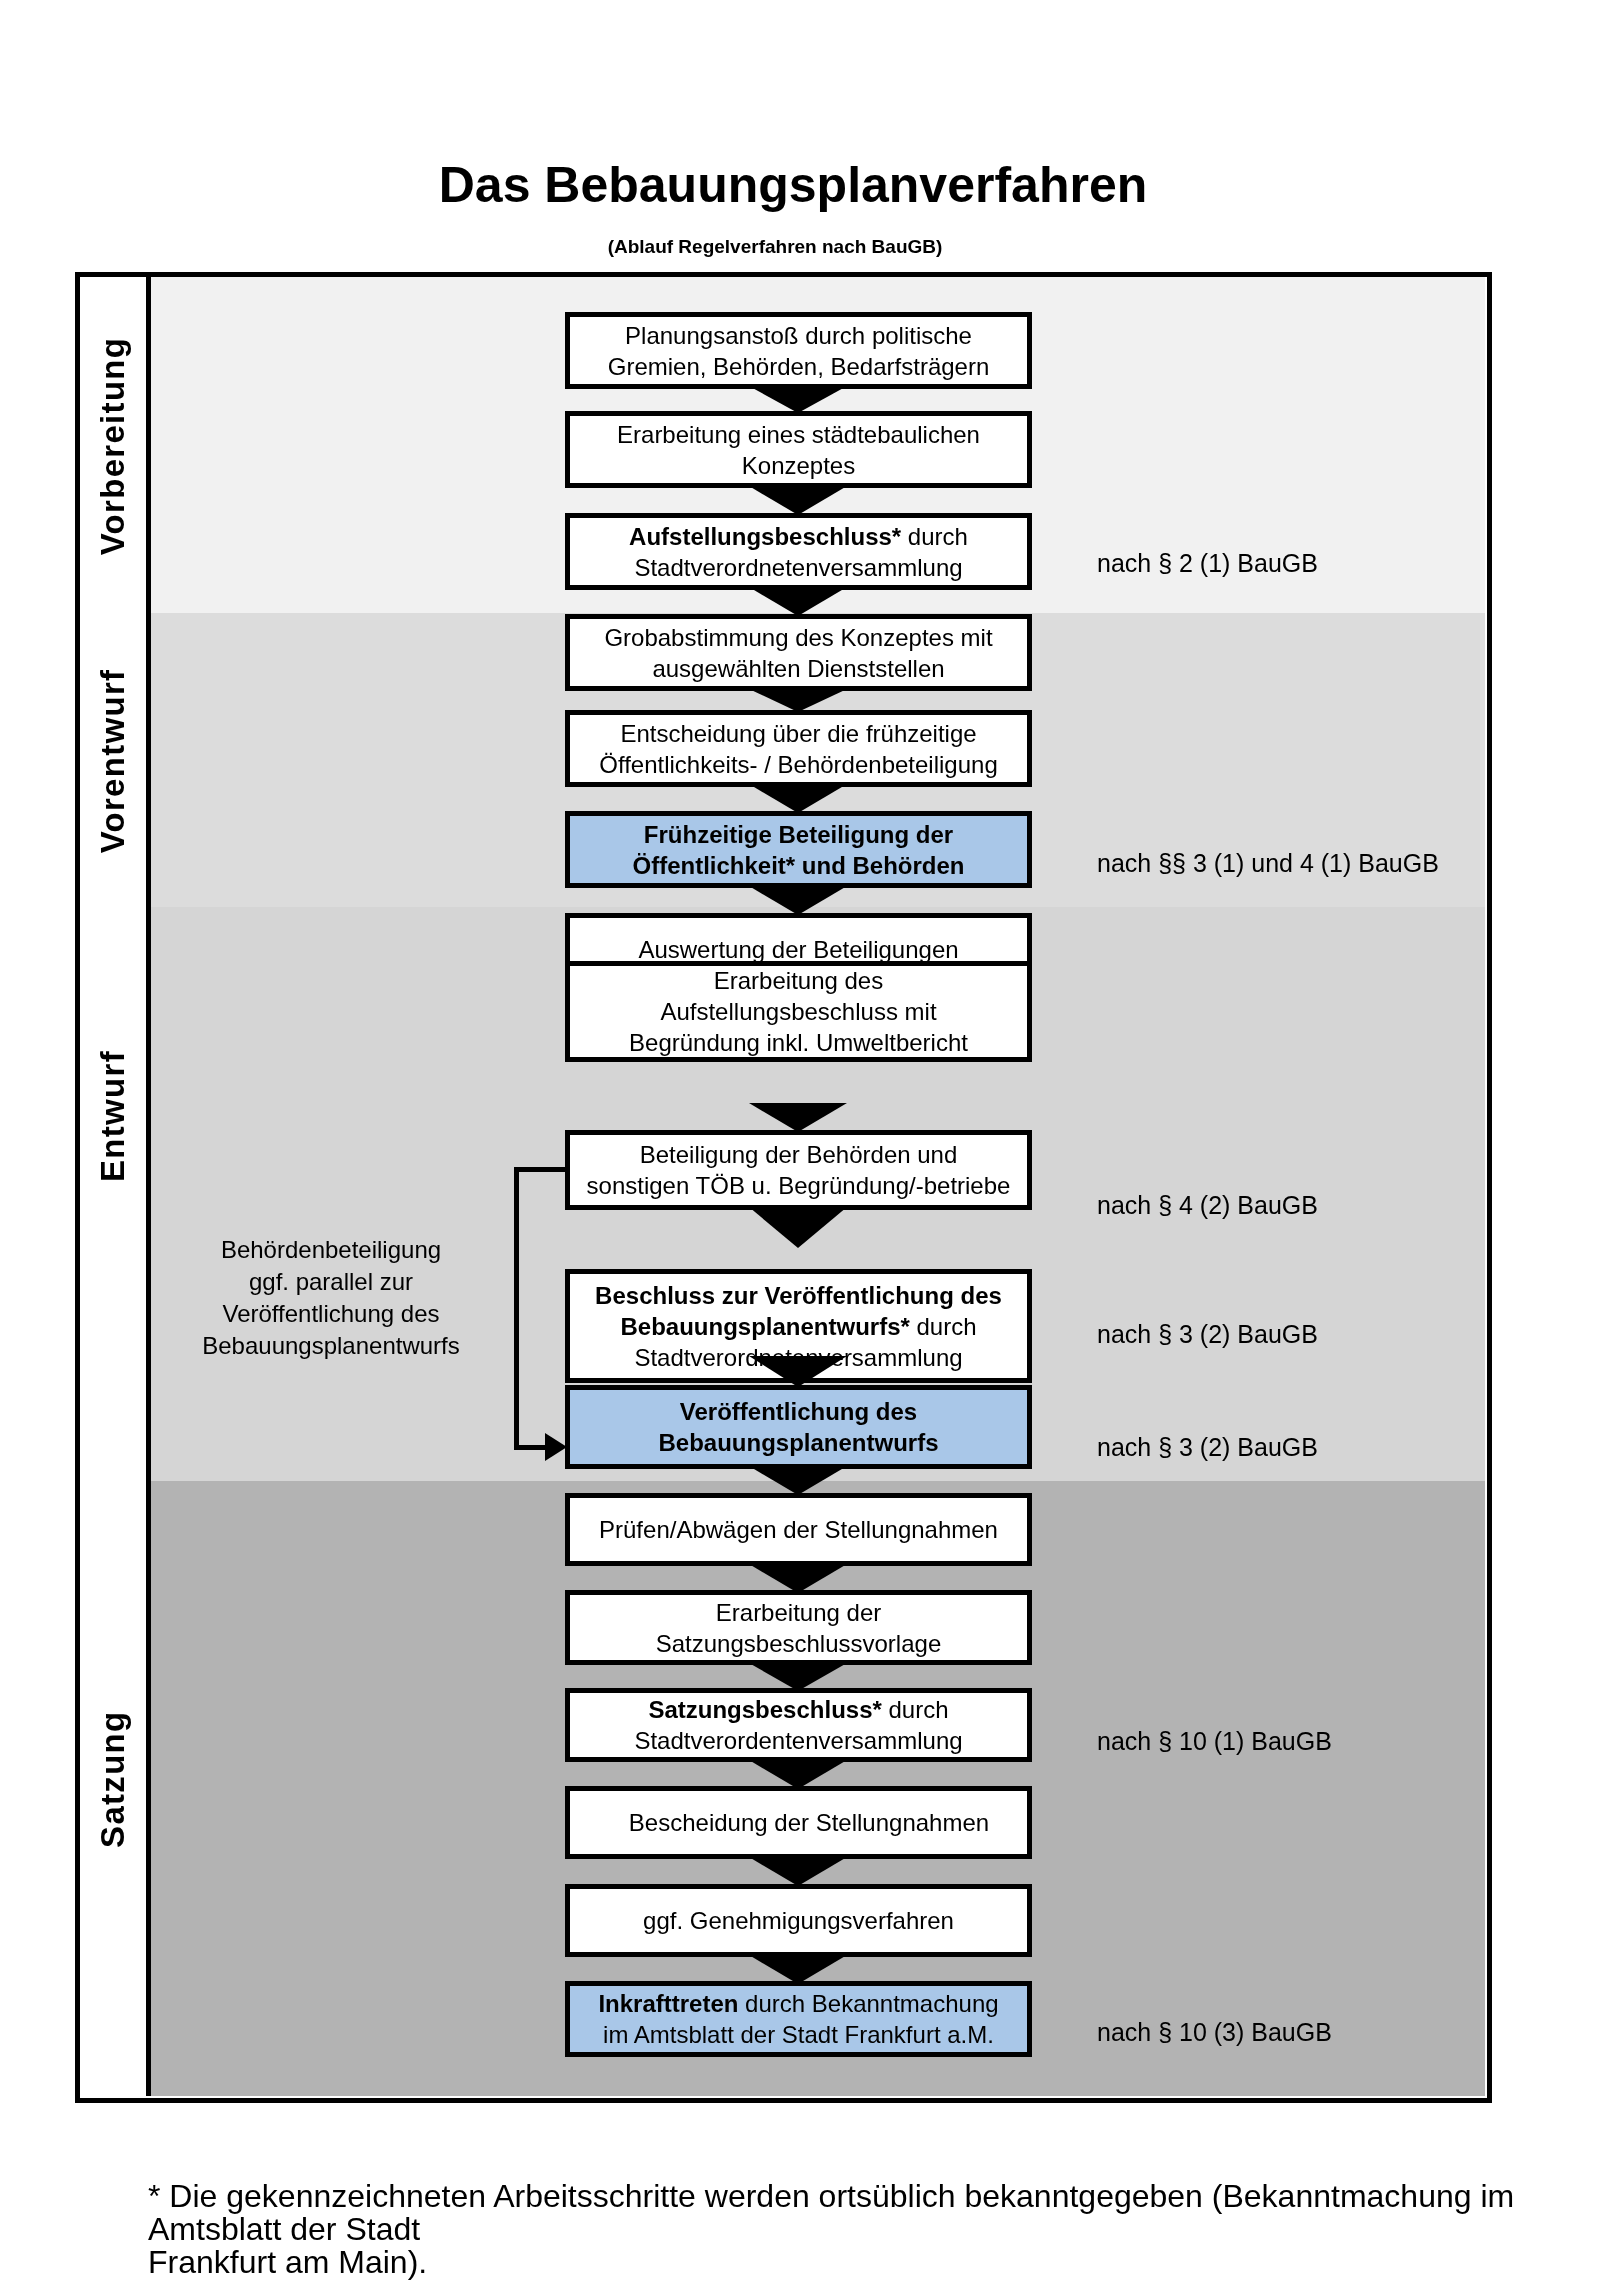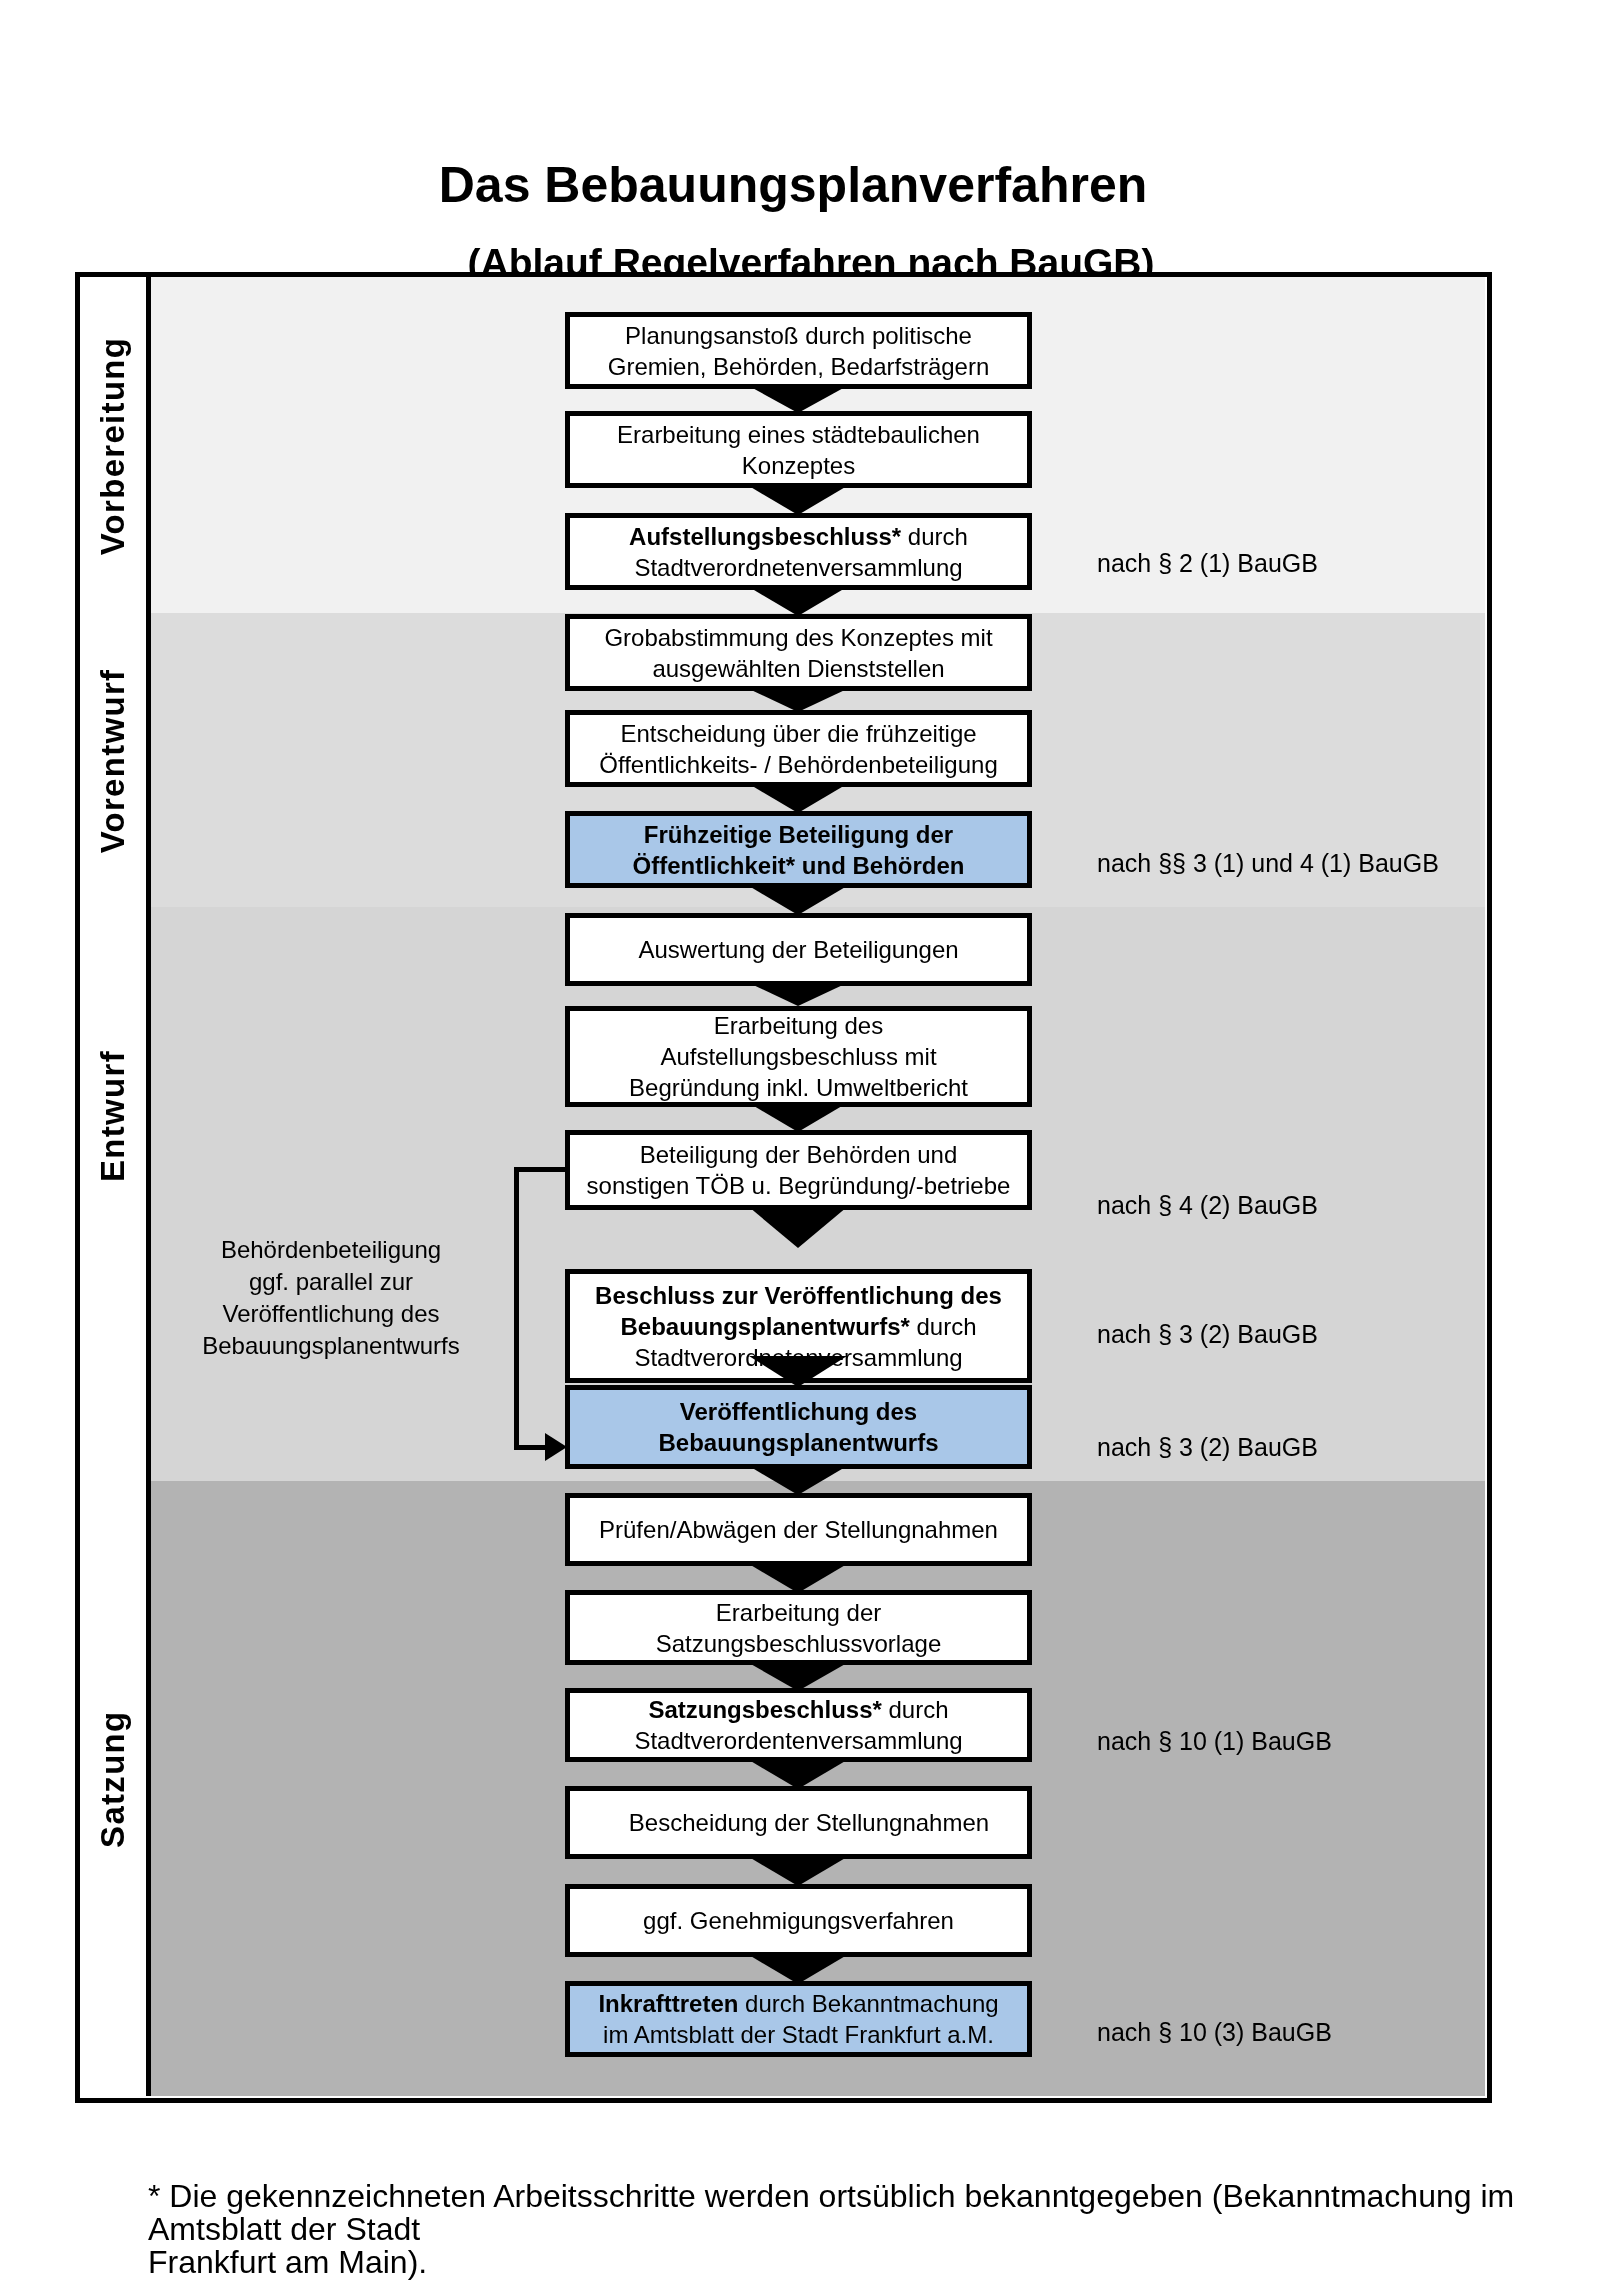--- a/index.html
+++ b/index.html
@@ -6,22 +6,22 @@
   body{
     width:1623px;height:2295px;background:#ffffff;position:relative;
     font-family:"Liberation Sans", sans-serif;color:#000;
     -webkit-font-smoothing:antialiased;
   }
   .page-title{
     position:absolute;left:75px;top:124px;width:1436px;text-align:center;
     font-size:50px;font-weight:bold;line-height:55px;white-space:nowrap;
   }
   .page-subtitle{
-    position:absolute;left:93px;top:213px;width:1436px;text-align:center;
-    font-size:39px;font-weight:bold;line-height:35px;white-space:nowrap;
+    position:absolute;left:57px;top:213px;width:1436px;text-align:center;
+    font-size:19px;font-weight:bold;line-height:35px;white-space:nowrap;
   }
   .frame{
     position:absolute;left:75px;top:272px;width:1417px;height:1831px;
     border:5.9px solid #000;box-sizing:border-box;background:#fff;overflow:hidden;
   }
   .phase-cell{
     position:absolute;left:0;width:71px;background:#fff;box-sizing:border-box;
     border-right:5.9px solid #000;display:flex;align-items:center;justify-content:center;
   }
   .phase-cell.divided{border-bottom:5.9px solid #000;}
@@ -114,21 +114,21 @@
         <div class="flow-arrow" style="top: 507px; border-top: 29.5px solid rgb(0, 0, 0);"></div>
         <div class="step highlight" style="top: 534px; height: 77px;">
           <div class="line"><span class="seg-b">Frühzeitige Beteiligung der</span></div>
           <div class="line"><span class="seg-b">Öffentlichkeit* und Behörden</span></div>
         </div>
         <div class="flow-arrow" style="top: 609px; border-top: 29.5px solid rgb(0, 0, 0);"></div>
         <div class="step" style="top: 636px; height: 73px;">
           <div class="line"><span class="seg-n">Auswertung der Beteiligungen</span></div>
         </div>
         <div class="flow-arrow" style="top: 706px; border-top: 23.6px solid rgb(0, 0, 0);"></div>
-        <div class="step" style="top: 729px; height: 101px;">
+        <div class="step" style="top: 684px; height: 101px;">
           <div class="line"><span class="seg-n">Erarbeitung des</span></div>
           <div class="line"><span class="seg-n">Aufstellungsbeschluss mit</span></div>
           <div class="line"><span class="seg-n">Begründung inkl. Umweltbericht</span></div>
         </div>
         <div class="flow-arrow" style="top: 826px; border-top: 29.5px solid rgb(0, 0, 0);"></div>
         <div class="step" style="top: 853px; height: 80px;">
           <div class="line"><span class="seg-n">Beteiligung der Behörden und</span></div>
           <div class="line"><span class="seg-n">sonstigen TÖB u. Begründung/-betriebe</span></div>
         </div>
         <div class="flow-arrow" style="top: 930px; border-top: 41px solid rgb(0, 0, 0);"></div>

